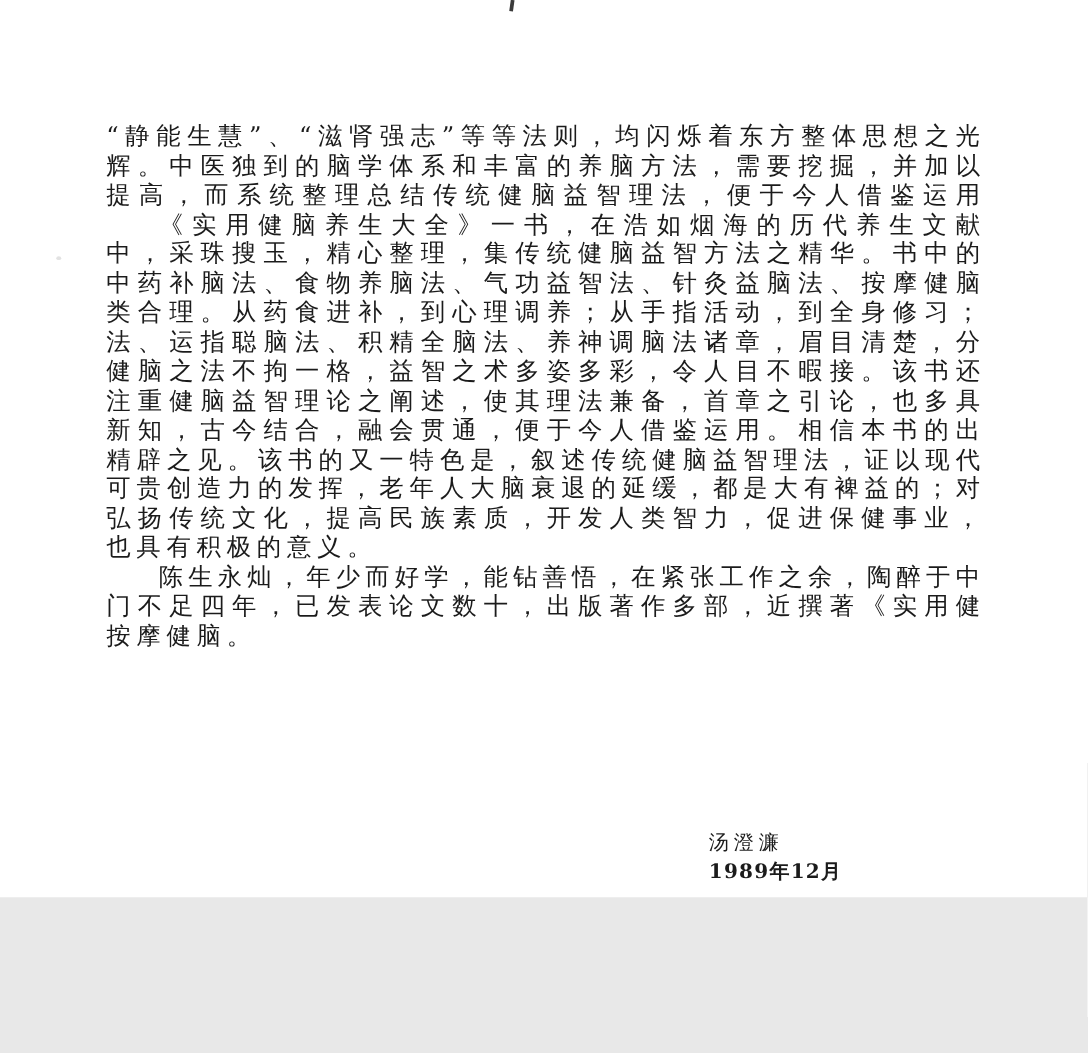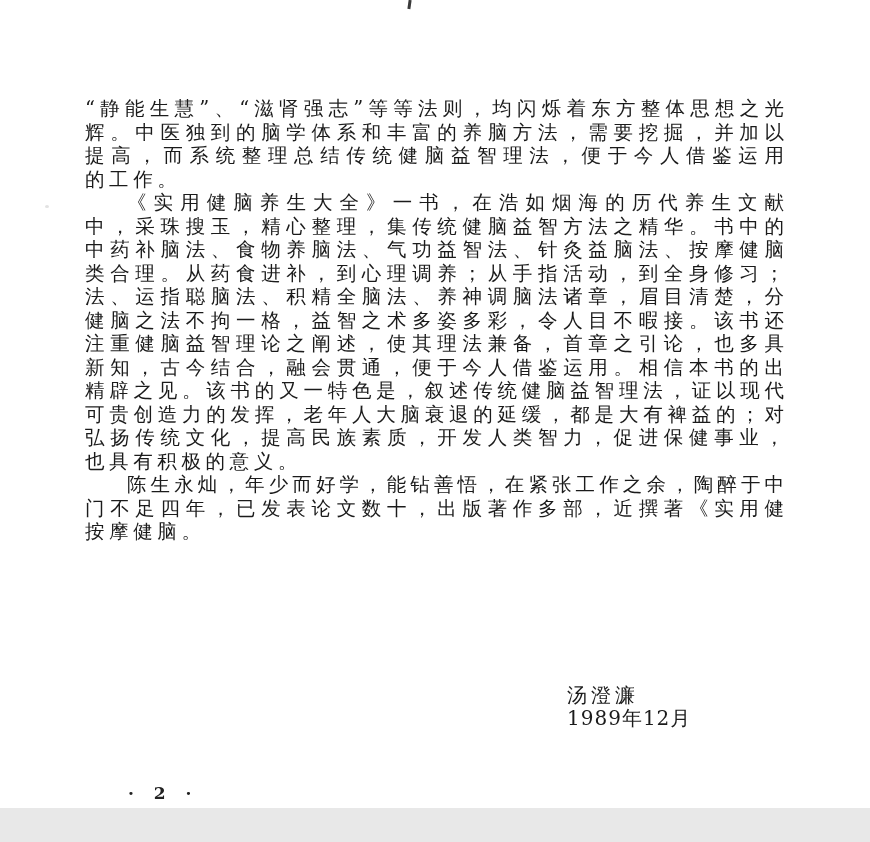--- a/index.html
+++ b/index.html
@@ -3,21 +3,21 @@
 <meta charset="utf-8">
 <style>
   html, body {
     margin: 0;
     padding: 0;
     background: #e8e8e8;
   }
   .page {
     position: relative;
     width: 870px;
-    height: 808px;
+    height: 718px;
     background: #ffffff;
     overflow: hidden;
     font-family: "DejaVu Serif", "Liberation Serif", serif;
     color: #1b1b1b;
   }
   
   .speck-top {
     position: absolute;
     left: 408px;
     top: 0;
@@ -56,26 +56,26 @@
   }
   .line.indent { padding-left: 42px; }
   .line.endline {
     text-align-last: left;
     letter-spacing: 4.6px;
   }
   
   .signature {
     position: absolute;
     left: 567px;
-    top: 684px;
-    font-size: 20px;
+    top: 662px;
+    font-size: 16px;
     line-height: 23px;
   }
   .signature .sig-name { letter-spacing: 4px; }
-  .signature .sig-date { letter-spacing: 1px; font-weight: 400; }
+  .signature .sig-date { letter-spacing: 1px; font-weight: 700; }
   
   .folio {
     position: absolute;
     left: 128px;
     top: 783px;
     font-size: 17px;
     font-weight: 700;
     letter-spacing: 7px;
     color: #222;
   }
@@ -85,21 +85,20 @@
 
 <div class="page">
 
   <div class="speck-top"></div>
   <div class="speck-left"></div>
 
   <div class="text-block">
       <div class="line">“静能生慧”、“滋肾强志”等等法则，均闪烁着东方整体思想之光</div>
       <div class="line">辉。中医独到的脑学体系和丰富的养脑方法，需要挖掘，并加以</div>
       <div class="line">提高，而系统整理总结传统健脑益智理法，便于今人借鉴运用</div>
-      <div class="line endline">的工作。</div>
       <div class="line indent">《实用健脑养生大全》一书，在浩如烟海的历代养生文献</div>
       <div class="line">中，采珠搜玉，精心整理，集传统健脑益智方法之精华。书中的</div>
       <div class="line">中药补脑法、食物养脑法、气功益智法、针灸益脑法、按摩健脑</div>
       <div class="line">类合理。从药食进补，到心理调养；从手指活动，到全身修习；</div>
       <div class="line">法、运指聪脑法、积精全脑法、养神调脑法诸章，眉目清楚，分</div>
       <div class="line">健脑之法不拘一格，益智之术多姿多彩，令人目不暇接。该书还</div>
       <div class="line">注重健脑益智理论之阐述，使其理法兼备，首章之引论，也多具</div>
       <div class="line">新知，古今结合，融会贯通，便于今人借鉴运用。相信本书的出</div>
       <div class="line">精辟之见。该书的又一特色是，叙述传统健脑益智理法，证以现代</div>
       <div class="line">可贵创造力的发挥，老年人大脑衰退的延缓，都是大有裨益的；对</div>

